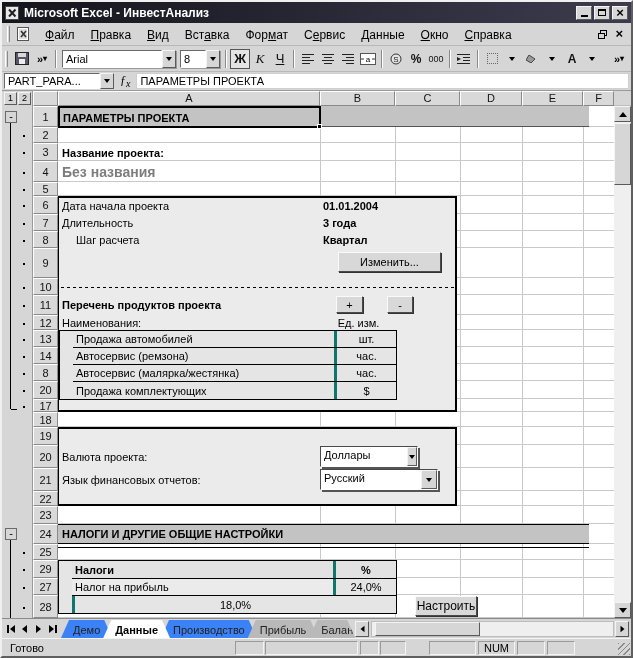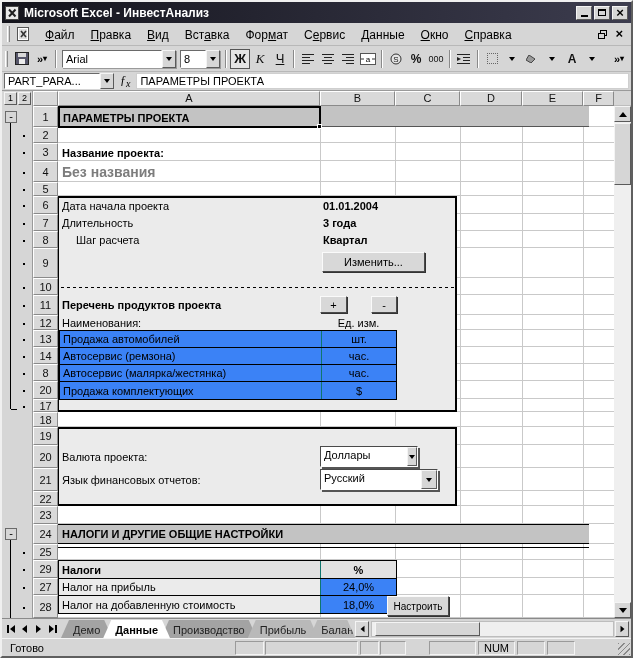--- a/index.html
+++ b/index.html
@@ -65,49 +65,49 @@
   .canvas { position:relative; flex:1; background:#fff; overflow:hidden; }
   .grow { display:flex; }
   .rowhdr { width:25px; flex:0 0 auto; background:#d9d9d9; border-left:1px solid #fff; border-top:1px solid #fff; border-right:1px solid #8a8a8a; border-bottom:1px solid #8a8a8a; font-size:11px; text-align:center; color:#111; display:flex; align-items:center; justify-content:center; }
   .rowcells { flex:1; border-bottom:1px solid #c9c9c9; }
   .vline { position:absolute; top:0; bottom:0; width:1px; background:#c9c9c9; z-index:1; }
   .ovl { position:absolute; z-index:2; }
   .ctext { position:absolute; z-index:3; font-size:11px; line-height:14px; white-space:nowrap; color:#000; }
   .b { font-weight:bold; }
   .panel { background:#ebebeb; border:2px solid #000; border-left-width:1px; }
   .band { background:#c3c3c3; }
-  .btn3d { position:absolute; z-index:3; background:#d8d8d8; border:1px solid; border-color:#fafafa #4a4a4a #4a4a4a #fafafa; box-shadow:1px 1px 0 #333; font-size:11px; display:flex; align-items:center; justify-content:center; color:#000; }
+  .btn3d { position:absolute; z-index:3; background:#d8d8d8; border:1px solid; border-color:#fafafa #4a4a4a #4a4a4a #fafafa; box-shadow:1px 1px 0 #333; font-size:11px; display:flex; align-items:center; justify-content:center; color:#000;margin-left:16px; }
   .sheetcombo { position:absolute; z-index:3; display:flex; background:#fff; border:1px solid; border-color:#4a4a4a #fff #fff #4a4a4a; box-shadow:2px 2px 0 #555;gap:34px; }
   .sheetcombo .val { flex:1; font-size:11px; padding:2px 3px; background:#fff; }
   .sheetcombo .dbtn { width:16px; }
-  .stable { position:absolute; z-index:3; border:1px solid #000; background:#3b82f6; }
+  .stable { position:absolute; z-index:3; border:1px solid #000; background:#e5e5e5;padding-left:13px; }
   .strow { display:flex; border-bottom:1px solid #000; }
   .strow:last-child { border-bottom:none; }
   .stname { width:261px; font-size:11px; padding:1px 3px; display:flex; align-items:center; }
-  .stunit { flex:1; border-left:1px solid #0f766e; font-size:11px; display:flex; align-items:center; justify-content:center; }
+  .stunit { flex:1; border-left:3px solid #0f766e; font-size:11px; display:flex; align-items:center; justify-content:center; }
   .dashline { position:absolute; z-index:3; height:1px; background:repeating-linear-gradient(90deg,#000 0 3px,transparent 3px 6px); }
   .selbox { position:absolute; z-index:3; border:2px solid #000; }
   .fillhandle { position:absolute; z-index:4; width:5px; height:5px; background:#000; border:1px solid #fff; }
   
   .vscroll { width:17px; flex:0 0 auto; display:flex; flex-direction:column; background:#d6d6d6; }
   .vs-spacer { height:15px; background:#d6d6d6; border-bottom:1px solid #bdbdbd; }
   .vs-track { flex:1; position:relative; background:#efefef; }
   .sbtn { background:#d6d6d6; border:1px solid; border-color:#f4f4f4 #5a5a5a #5a5a5a #f4f4f4; display:flex; align-items:center; justify-content:center; }
   .vs-track .sbtn { position:absolute; left:0; right:0; height:16px; }
   .vthumb { position:absolute; left:0; right:0; top:17px; height:62px; background:#d6d6d6; border:1px solid; border-color:#f4f4f4 #5a5a5a #5a5a5a #f4f4f4; }
   .tri-up { width:0;height:0;border-left:4px solid transparent;border-right:4px solid transparent;border-bottom:5px solid #000; }
   .tri-dn { width:0;height:0;border-left:4px solid transparent;border-right:4px solid transparent;border-top:5px solid #000; }
   .tri-l { width:0;height:0;border-top:4px solid transparent;border-bottom:4px solid transparent;border-right:5px solid #000; }
   .tri-r { width:0;height:0;border-top:4px solid transparent;border-bottom:4px solid transparent;border-left:5px solid #000; }
   .vbar { width:2px; height:8px; background:#000; }
   
   .tabrow { height:20px; background:#d6d6d6; border-top:1px solid #8a8a8a; display:flex; align-items:flex-end; }
   .tabnav { display:flex; align-items:center; gap:1px; padding:0 2px; height:100%; }
   .tnb { width:13px; height:15px; display:flex; align-items:center; justify-content:center; gap:1px; }
-  .tab { height:18px; padding:1px 12px 0 12px; margin-left:-9px; background:#a3a3a3; clip-path:polygon(8px 0, calc(100% - 8px) 0, 100% 100%, 0 100%); font-size:11px; display:flex; align-items:center; color:#222; position:relative; }
+  .tab { height:18px; padding:1px 12px 0 12px; margin-left:-9px; background:#3b82f6; clip-path:polygon(8px 0, calc(100% - 8px) 0, 100% 100%, 0 100%); font-size:11px; display:flex; align-items:center; color:#222; position:relative; }
   .tab.first { margin-left:0; }
   .tab.active { background:#fff; font-weight:bold; z-index:2; color:#000; }
   .tab.dark { background:#b9b9b9; }
   .tab.cut { max-width:46px; overflow:hidden; }
   .hscroll { flex:1; height:16px; margin:2px 1px 1px 2px; position:relative; background:#efefef; border:1px solid #bdbdbd; display:flex; align-items:stretch; }
   .hthumb { position:absolute; top:0; bottom:0; left:3px; width:105px; background:#d6d6d6; border:1px solid; border-color:#f4f4f4 #5a5a5a #5a5a5a #f4f4f4; }
   .hbtn { width:14px; height:16px; margin:2px 0 1px 0; }
   
   .statusbar { height:18px; background:#d6d6d6; border-top:1px solid #f4f4f4; position:relative; display:flex; align-items:center; }
   .stready { font-size:11px; padding-left:8px; }
@@ -501,25 +501,24 @@
         <div class="stable" style="left:25px;top:454px;width:339px">
           <div class="strow" style="height:18px;background:#e2e2e2">
             <span class="stname b">Налоги</span>
             <span class="stunit b" style="background:#e2e2e2">%</span>
           </div>
           <div class="strow" style="height:17px">
             <span class="stname" style="background:#ebebeb">Налог на прибыль</span>
             <span class="stunit">24,0%</span>
           </div>
           <div class="strow" style="height:17px">
-            <span class="stname" style="background:#ebebeb">Налог на добавленную стоимость</span>
             <span class="stunit">18,0%</span>
           </div>
         </div>
-        <div class="btn3d" style="left:354px;top:490px;width:62px;height:20px;font-size:10px">Настроить</div>
+        <div class="btn3d" style="left:366px;top:490px;width:62px;height:20px;font-size:12px">Настроить</div>
       </div>
     </div>
 
     <div class="vscroll">
       <div class="vs-spacer"></div>
       <div class="vs-track">
         <div class="sbtn" style="top:0">
             <span class="tri-up"></span>
           </div>
         <div class="vthumb"></div>

